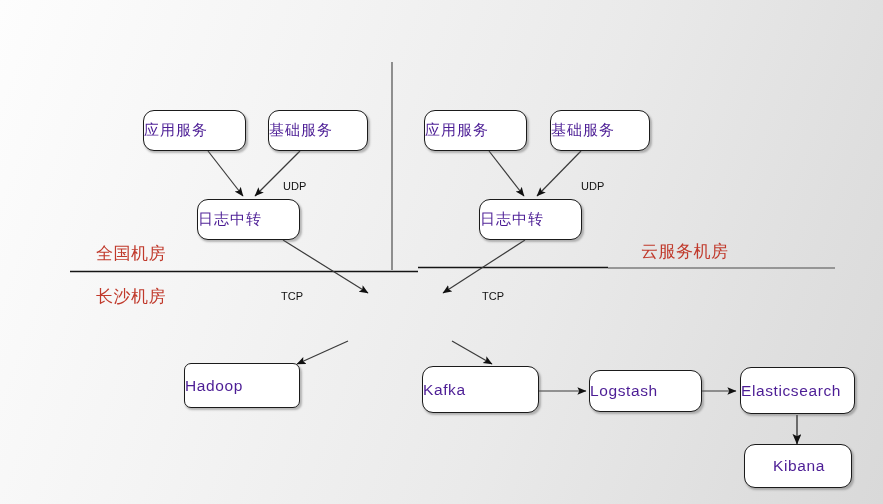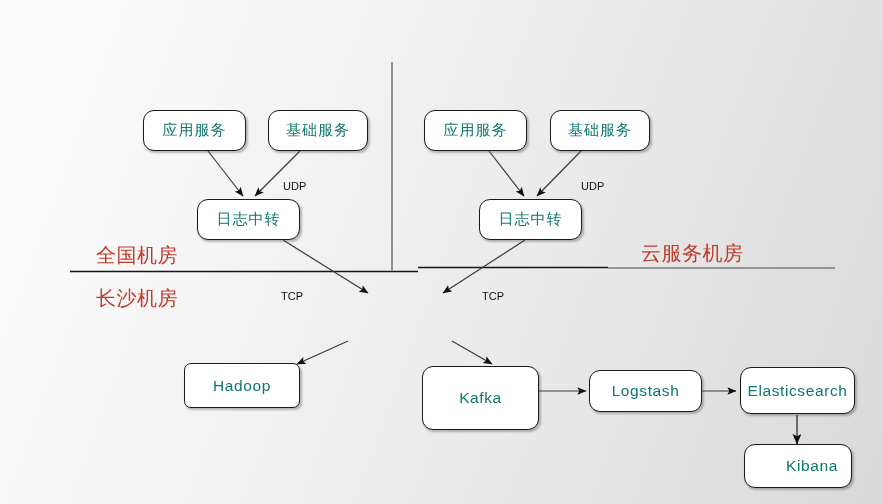--- a/index.html
+++ b/index.html
@@ -32,22 +32,22 @@
     white-space: nowrap;
   }
   .node {
     position: absolute;
     box-sizing: border-box;
     background: #ffffff;
     border: 1.3px solid #1b1b1b;
     border-radius: 11px;
     display: flex;
     align-items: center;
-    justify-content: center;
-    color: #0f766e;
+    justify-content: flex-start;
+    color: #4c1d95;
     box-shadow: 1.5px 2px 2px rgba(90,90,90,0.40);
   }
   .node.cn {
     font-family: "DejaVu Sans", "Liberation Sans", sans-serif;
     font-size: 15px;
     letter-spacing: 1px;
   }
   .node.en {
     font-family: "Liberation Sans", sans-serif;
     font-size: 15.5px;
@@ -57,21 +57,21 @@
     position: absolute;
     font-family: "Liberation Sans", sans-serif;
     font-size: 11px;
     color: #111111;
     white-space: nowrap;
     margin-top: 12px;
   }
   .zone-label {
     position: absolute;
     font-family: Liberation Serif, serif;
-    font-size: 20px;
+    font-size: 17px;
     color: #c0392b;
     white-space: nowrap;
     letter-spacing: 0.5px;
   }
   svg.wires {
     position: absolute;
     left: 0;
     top: 0;
     width: 883px;
     height: 504px;
@@ -131,21 +131,21 @@
     <span>基础服务</span>
   </div>
   <div class="node cn" style="left:479px; top:199px; width:103px; height:41px;">
     <span>日志中转</span>
   </div>
 
 
   <div class="node en" style="left:184px; top:363px; width:116px; height:45px;border-radius:7px;">
     <span>Hadoop</span>
   </div>
-  <div class="node en" style="left:422px; top:366px; width:117px; height:64px;">
+  <div class="node en" style="left:422px; top:366px; width:117px; height:47px;">
     <span>Kafka</span>
   </div>
   <div class="node en" style="left:589px; top:370px; width:113px; height:42px;">
     <span>Logstash</span>
   </div>
   <div class="node en" style="left:740px; top:367px; width:115px; height:47px;">
     <span>Elasticsearch</span>
   </div>
   <div class="node en" style="left:744px; top:444px; width:108px; height:44px;padding-left:28px;">
     <span>Kibana</span>

